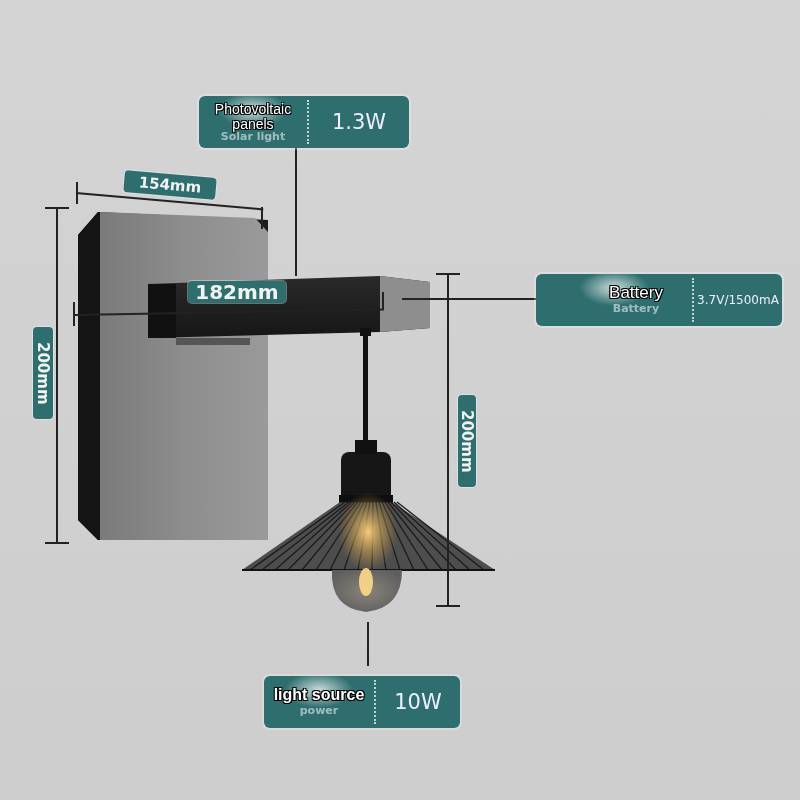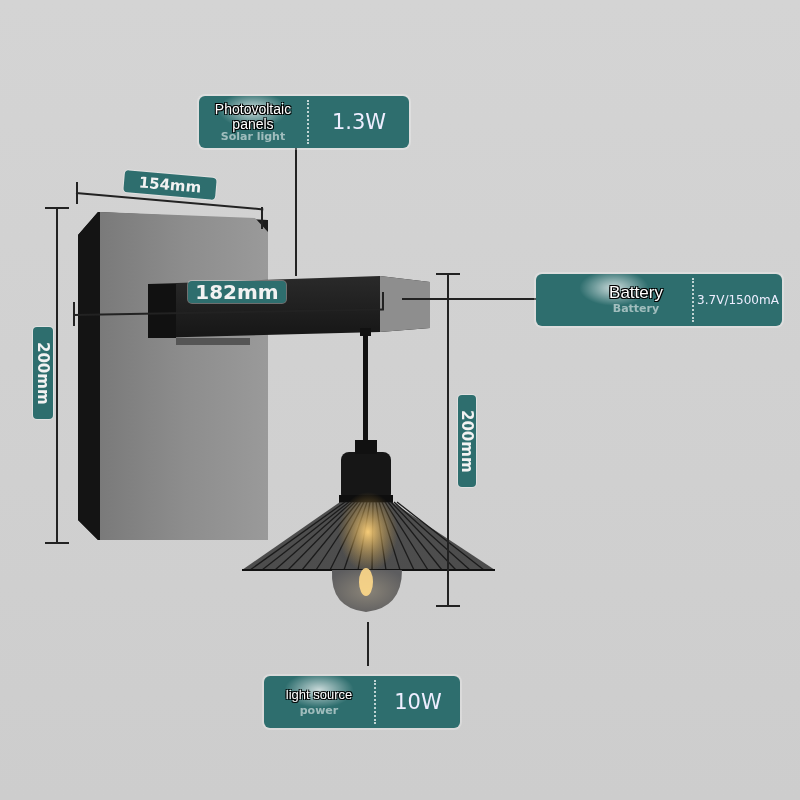--- a/index.html
+++ b/index.html
@@ -145,18 +145,18 @@
     <div class="label" style="font-size:17px;">Battery</div>
     <div class="ghost">Battery</div>
   </div>
   <div class="sep"></div>
   <div class="value" style="flex:1;font-size:12px;">3.7V/1500mA</div>
 </div>
 
 <div class="callout" style="left:264px;top:676px;width:196px;">
   <div class="left" style="width:110px;">
     <div class="glow"></div>
-    <div class="label" style="font-size:13px;">light source</div>
+    <div class="label" style="font-size:16px;font-weight:bold;">light source</div>
     <div class="ghost">power</div>
   </div>
   <div class="sep"></div>
   <div class="value" style="flex:1;">10W</div>
 </div>
 
 </body></html>

